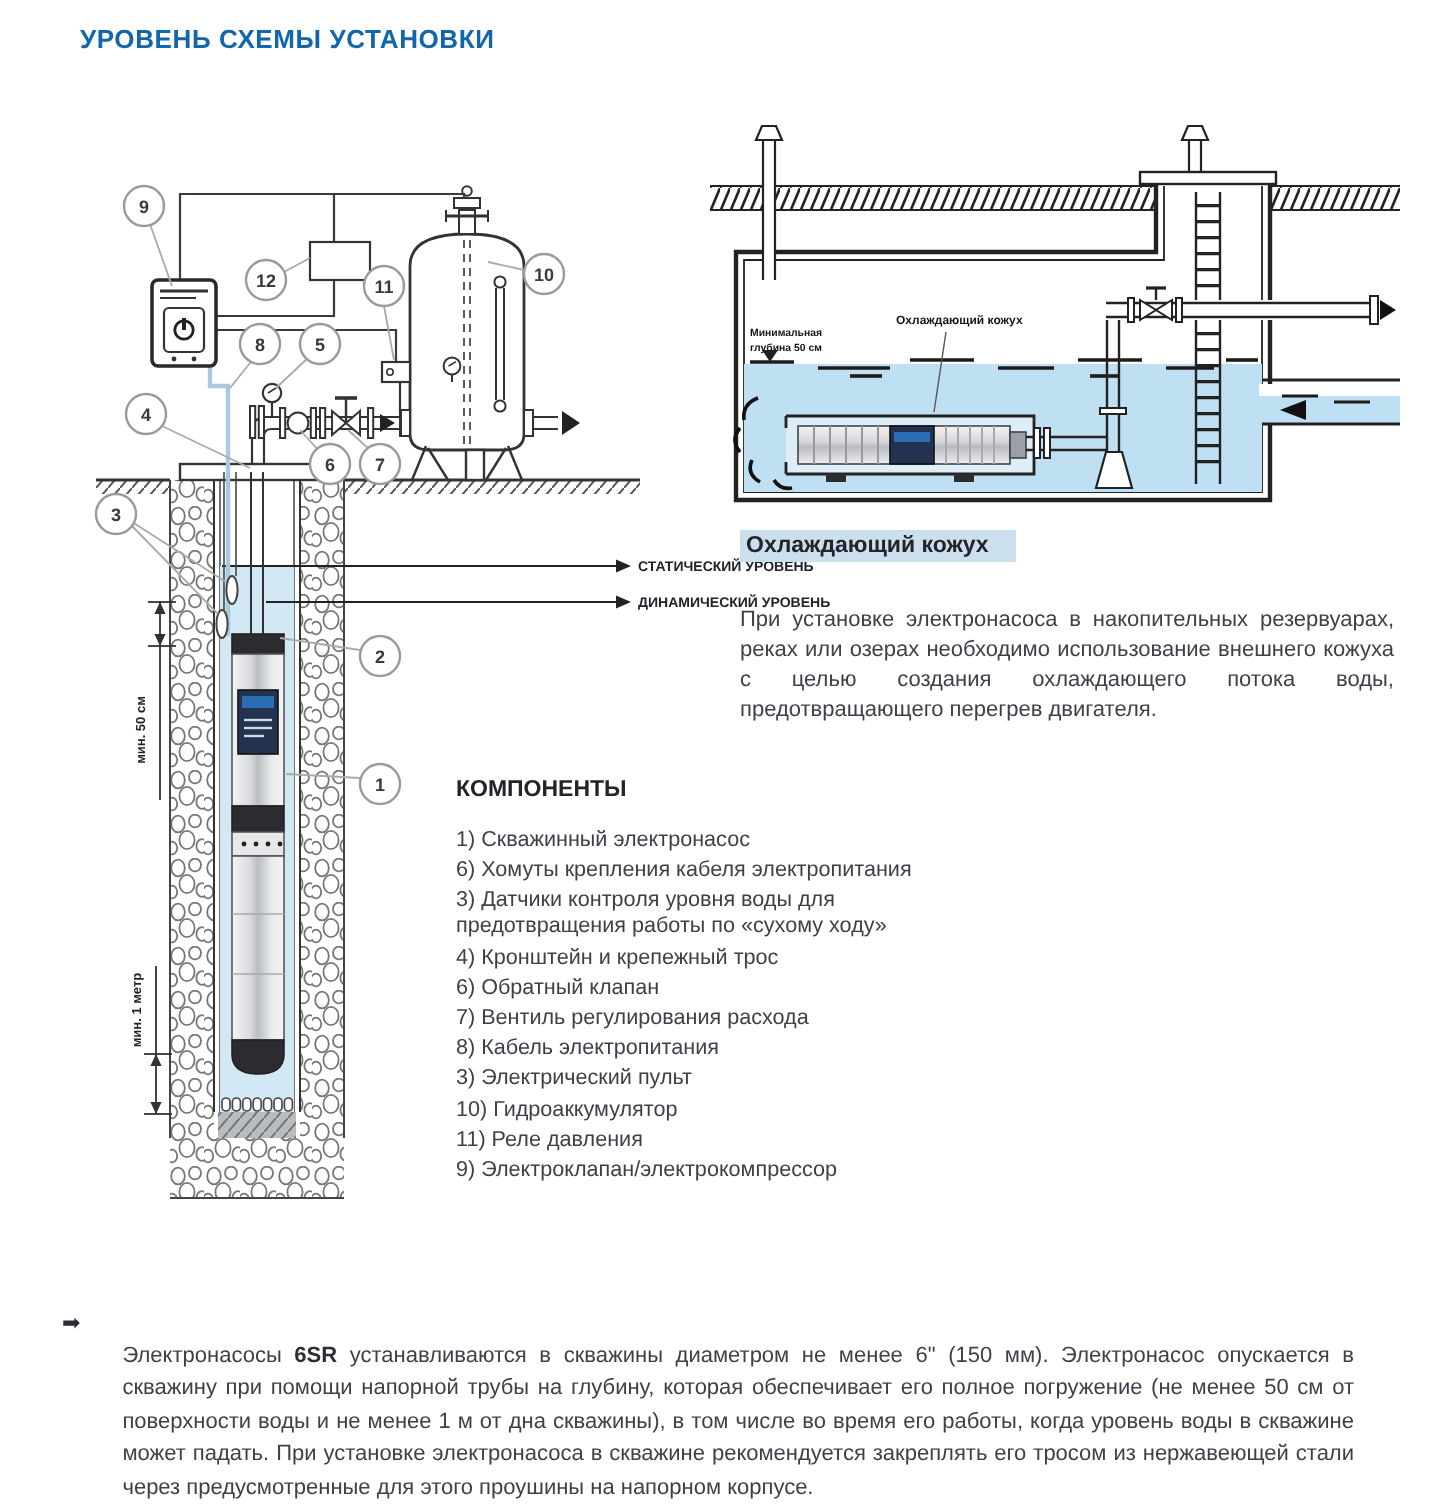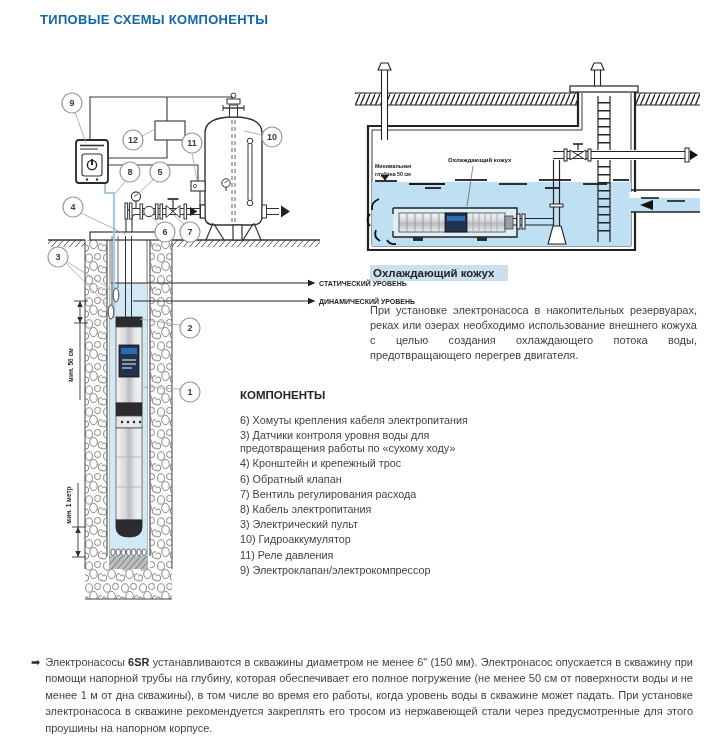--- a/index.html
+++ b/index.html
@@ -5,40 +5,40 @@
   html,body{margin:0;padding:0;background:#fff;}
   body{width:720px;height:755px;position:relative;font-family:"Liberation Sans",sans-serif;color:#3f3f49;}
   .page{position:absolute;inset:0;overflow:hidden;background:#fff;}
   .title{position:absolute;left:40px;top:12px;margin:0;font-size:13px;font-weight:bold;color:#1266ab;letter-spacing:.3px;}
   svg{position:absolute;}
   .svg-well{left:30px;top:55px;}
   .svg-res{left:355px;top:58px;}
   .cooling{position:absolute;left:370px;top:263px;width:327px;}
   .cool-head{display:inline-block;background:#ccdfec;color:#23232c;font-weight:bold;font-size:11.5px;padding:2px 14px 2px 3px;}
   .cooling p{margin:22px 0 0;font-size:11px;line-height:15px;text-align:justify;color:#3f3f49;}
-  .components{position:absolute;left:240px;top:389px;width:270px;}
+  .components{position:absolute;left:228px;top:389px;width:270px;}
   .comp-head{font-weight:bold;font-size:11.5px;color:#23232c;margin:0 0 13px 0;}
   .comp-item{font-size:10.8px;line-height:13px;margin-bottom:2.2px;color:#3f3f49;}
   .footer{position:absolute;left:31px;top:654px;width:662px;display:flex;gap:5px;}
   .footer .arrow{flex:none;font-size:11px;line-height:16.4px;color:#2c2c34;}
-  .footer p{margin:0;font-size:11px;line-height:16.4px;text-align:justify;color:#3f3f49;}
+  .footer p{margin:16px;font-size:11px;line-height:16.4px;text-align:justify;color:#3f3f49;}
   .footer b{color:#2c2c34;}
   
   .cl{font:bold 9px "Liberation Sans",sans-serif;fill:#3a3a3e;}
   .lvl{font:bold 7px "Liberation Sans",sans-serif;fill:#22222c;}
   .dim{font:bold 6.5px "Liberation Sans",sans-serif;fill:#22222c;}
   .rlab{font:bold 5.2px "Liberation Sans",sans-serif;fill:#14141a;}
   .rlab2{font:bold 6px "Liberation Sans",sans-serif;fill:#14141a;}
 </style>
 </head>
 <body>
 
 <div class="page">
 
-  <h1 class="title">ТИПОВЫЕ СХЕМЫ КОМПОНЕНТЫ</h1>
+  <h1 class="title">УРОВЕНЬ СХЕМЫ УСТАНОВКИ</h1>
 
   <svg class="svg-well" width="400" height="600" viewBox="0 0 400 600">
     <defs>
       <linearGradient id="metal" x1="0" y1="0" x2="1" y2="0">
         <stop offset="0" stop-color="#f4f4f6"></stop>
           <stop offset=".35" stop-color="#d9dadd"></stop>
         <stop offset=".5" stop-color="#b9bcc2"></stop>
           <stop offset=".75" stop-color="#e9eaec"></stop>
         <stop offset="1" stop-color="#f4f4f6"></stop>
       </linearGradient>
@@ -450,20 +450,21 @@
     </g>
   </svg>
 
   <div class="cooling">
     <span class="cool-head">Охлаждающий кожух</span>
     <p>При установке электронасоса в накопительных резервуарах, реках или озерах необходимо использование внешнего кожуха с целью создания охлаждающего потока воды, предотвращающего перегрев двигателя.</p>
   </div>
 
   <div class="components">
     <p class="comp-head">КОМПОНЕНТЫ</p>
+    <div class="comp-item">1) Скважинный электронасос</div>
     <div class="comp-item">6) Хомуты крепления кабеля электропитания</div>
     <div class="comp-item">3) Датчики контроля уровня воды для предотвращения работы по «сухому ходу»</div>
     <div class="comp-item">4) Кронштейн и крепежный трос</div>
     <div class="comp-item">6) Обратный клапан</div>
     <div class="comp-item">7) Вентиль регулирования расхода</div>
     <div class="comp-item">8) Кабель электропитания</div>
     <div class="comp-item">3) Электрический пульт</div>
     <div class="comp-item">10) Гидроаккумулятор</div>
     <div class="comp-item">11) Реле давления</div>
     <div class="comp-item">9) Электроклапан/электрокомпрессор</div>

